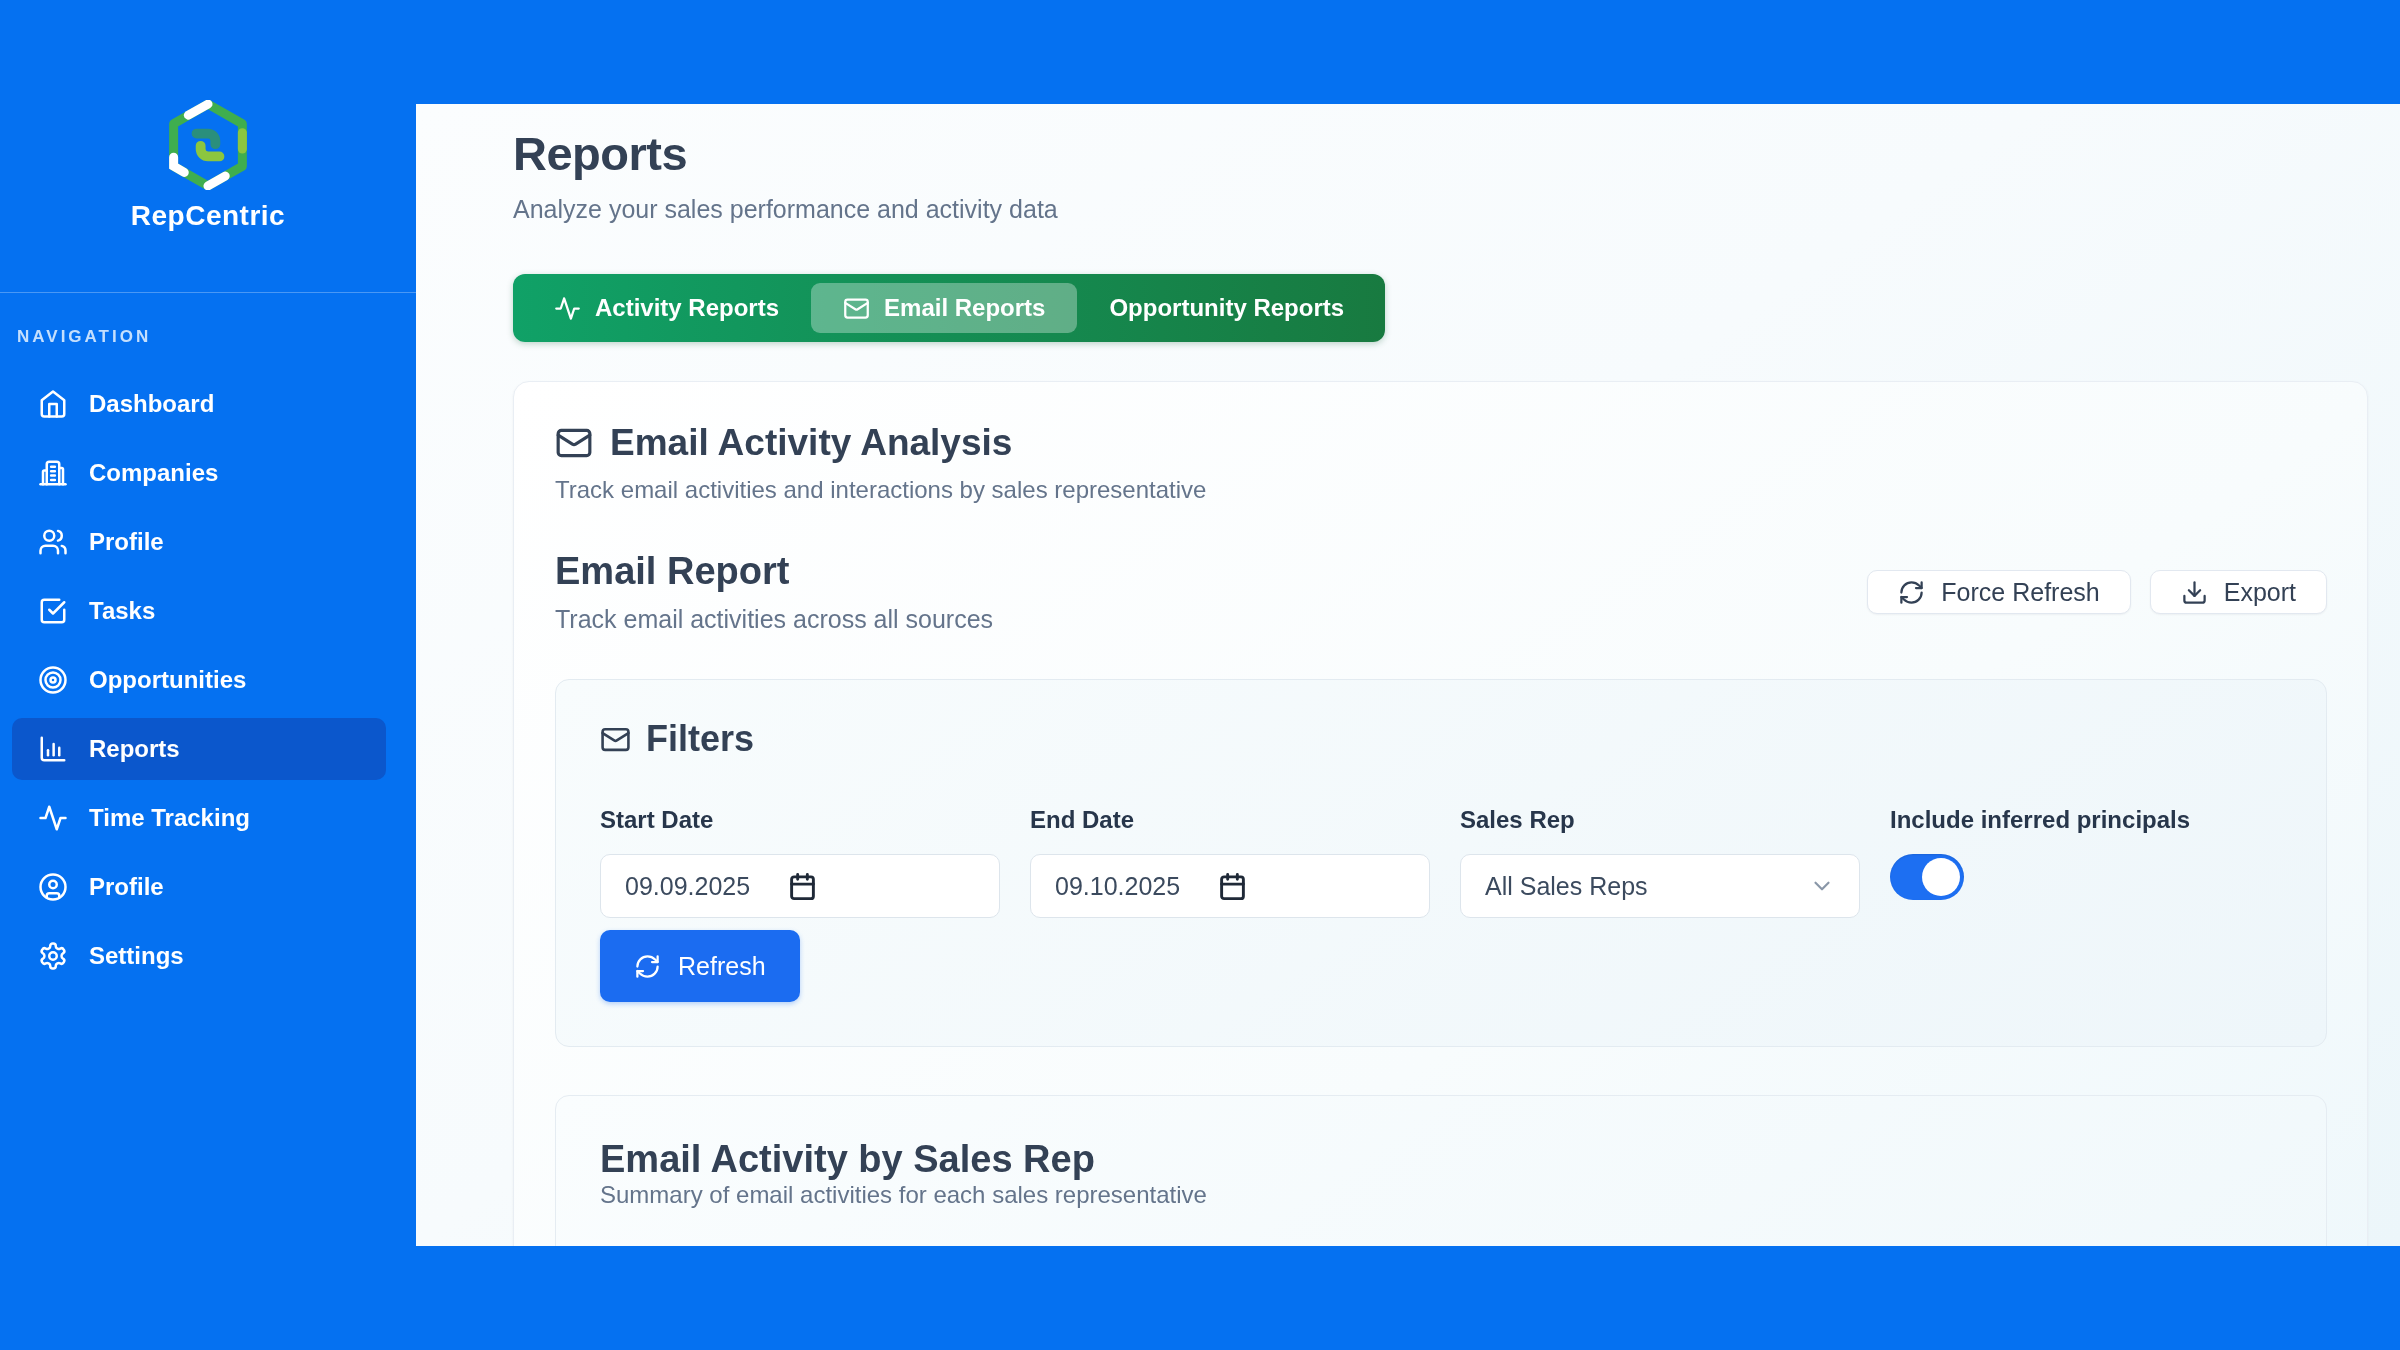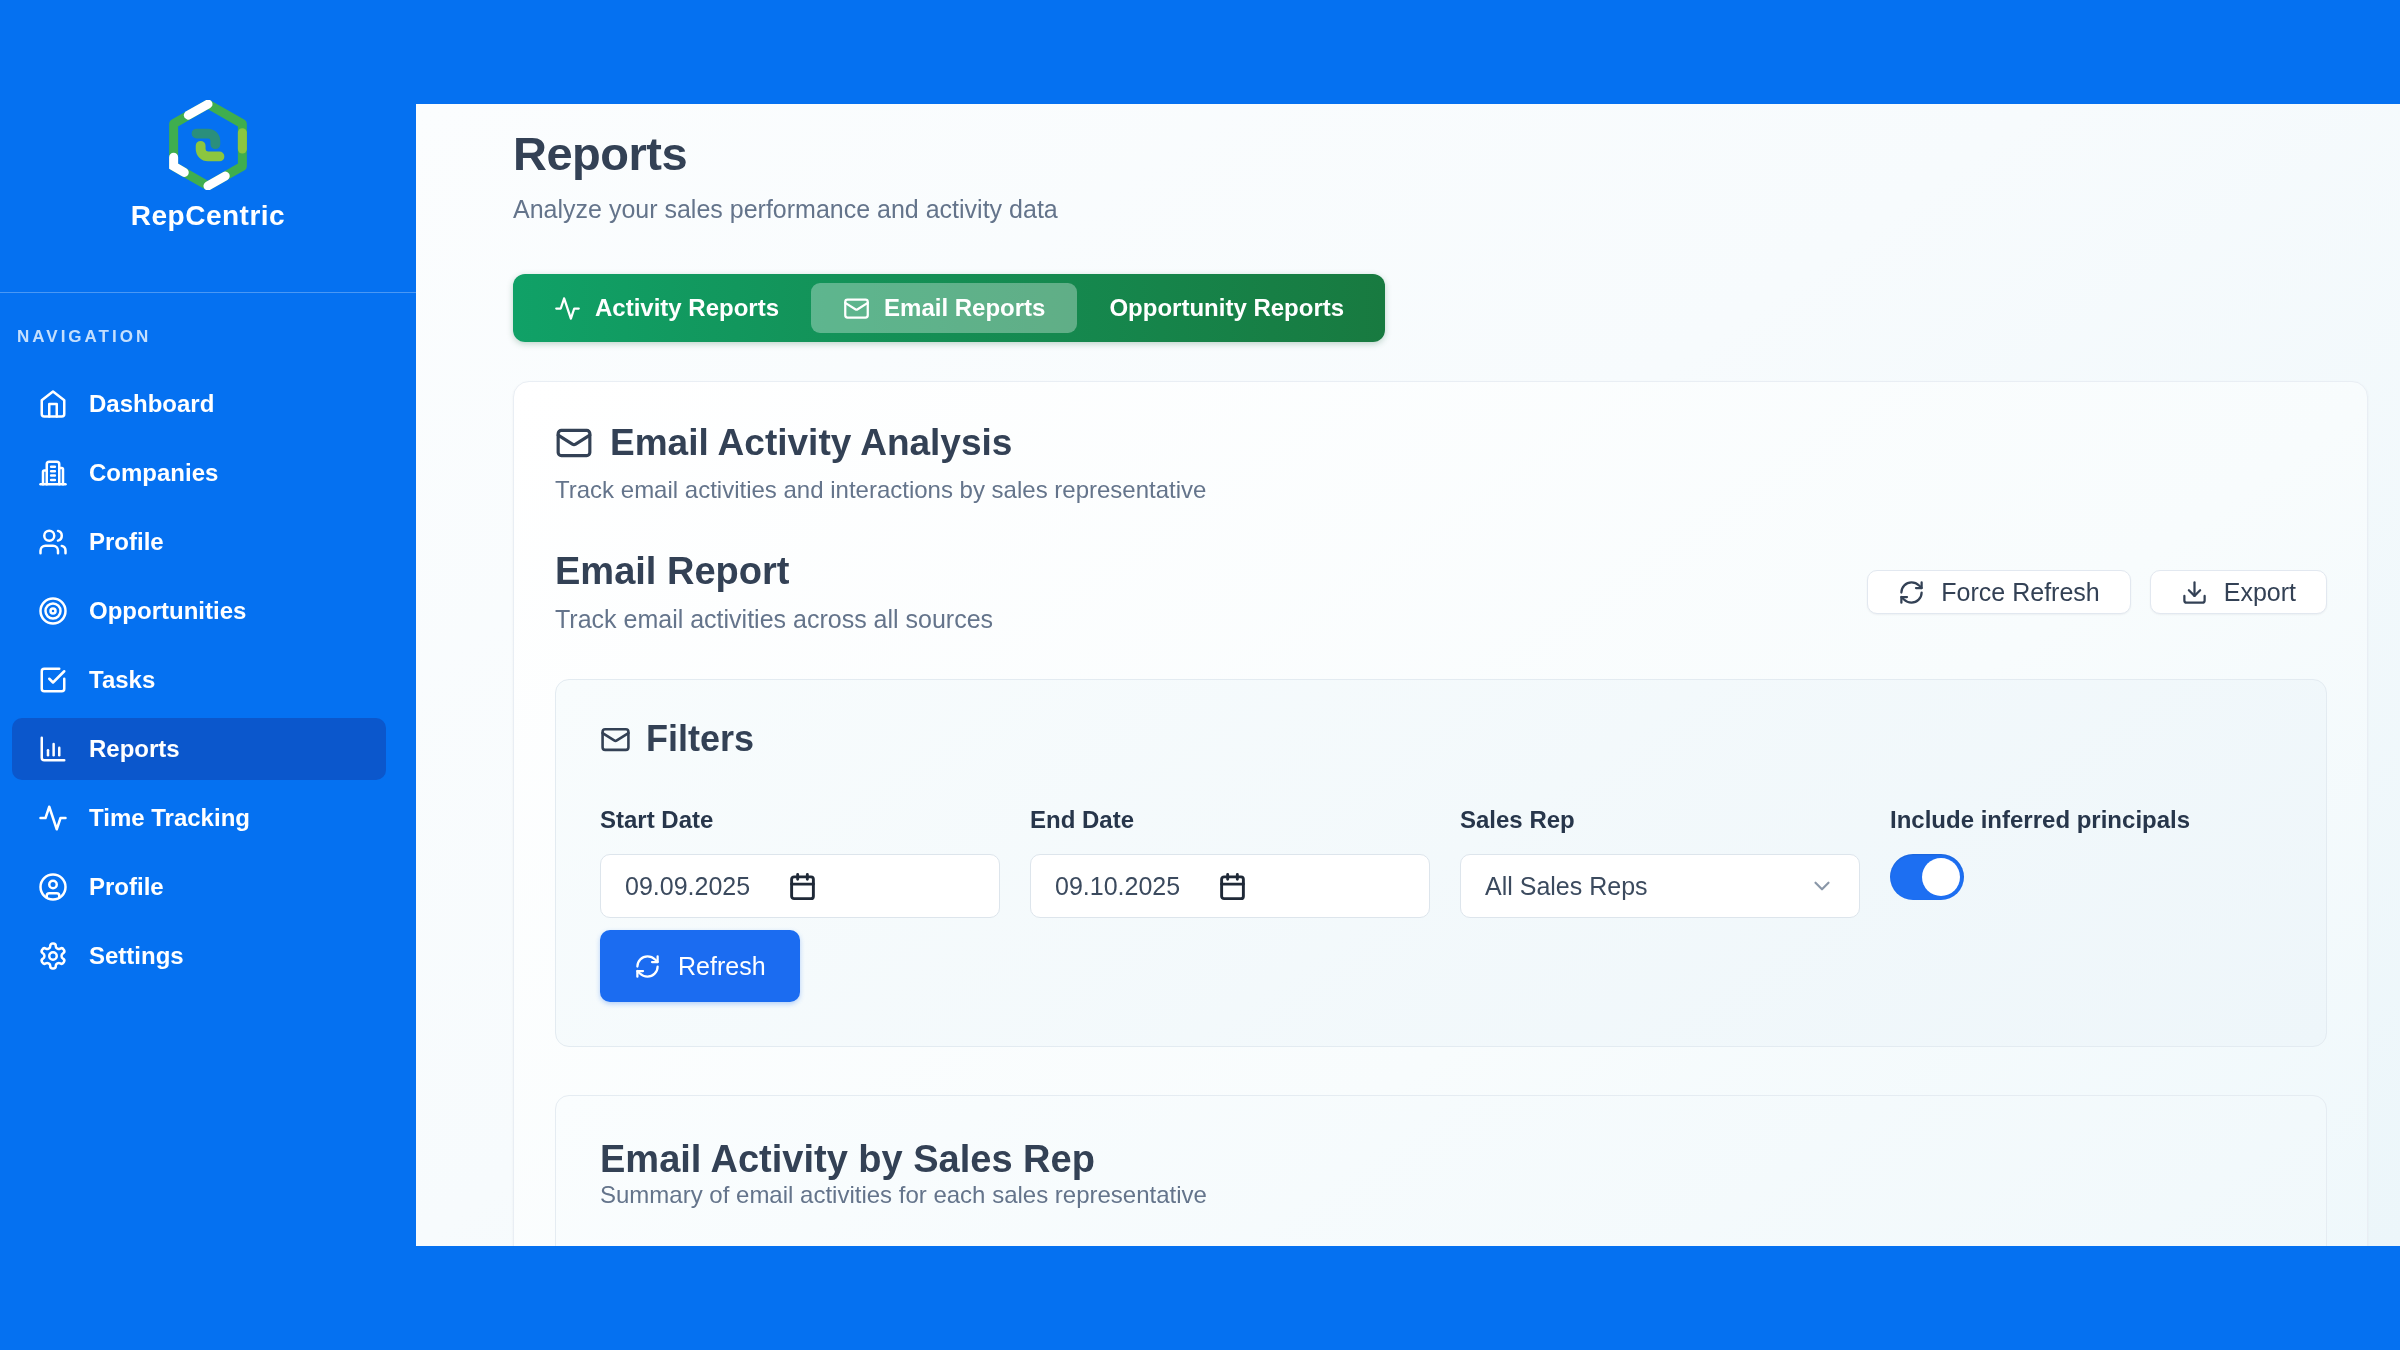--- a/index.html
+++ b/index.html
@@ -129,32 +129,32 @@
         <svg class="icon" viewBox="0 0 24 24">
             <path d="M16 21v-2a4 4 0 0 0-4-4H6a4 4 0 0 0-4 4v2"></path>
             <circle cx="9" cy="7" r="4"></circle>
             <path d="M22 21v-2a4 4 0 0 0-3-3.87"></path>
             <path d="M16 3.13a4 4 0 0 1 0 7.75"></path>
           </svg>
         <span>Profile</span>
       </li>
       <li class="nav-item">
         <svg class="icon" viewBox="0 0 24 24">
+            <path d="M21 11v8a2 2 0 0 1-2 2H5a2 2 0 0 1-2-2V5a2 2 0 0 1 2-2h12"></path>
+            <path d="m9 11 3 3L21 5"></path>
+          </svg>
+        <span>Tasks</span>
+      </li>
+      <li class="nav-item">
+        <svg class="icon" viewBox="0 0 24 24">
             <circle cx="12" cy="12" r="10"></circle>
             <circle cx="12" cy="12" r="6"></circle>
             <circle cx="12" cy="12" r="2"></circle>
           </svg>
         <span>Opportunities</span>
-      </li>
-      <li class="nav-item">
-        <svg class="icon" viewBox="0 0 24 24">
-            <path d="M21 11v8a2 2 0 0 1-2 2H5a2 2 0 0 1-2-2V5a2 2 0 0 1 2-2h12"></path>
-            <path d="m9 11 3 3L21 5"></path>
-          </svg>
-        <span>Tasks</span>
       </li>
       <li class="nav-item active">
         <svg class="icon" viewBox="0 0 24 24">
             <path d="M3 3v16a2 2 0 0 0 2 2h16"></path>
             <path d="M8 17v-4"></path>
             <path d="M12.5 17V8"></path>
             <path d="M17 17v-6"></path>
           </svg>
         <span>Reports</span>
       </li>

